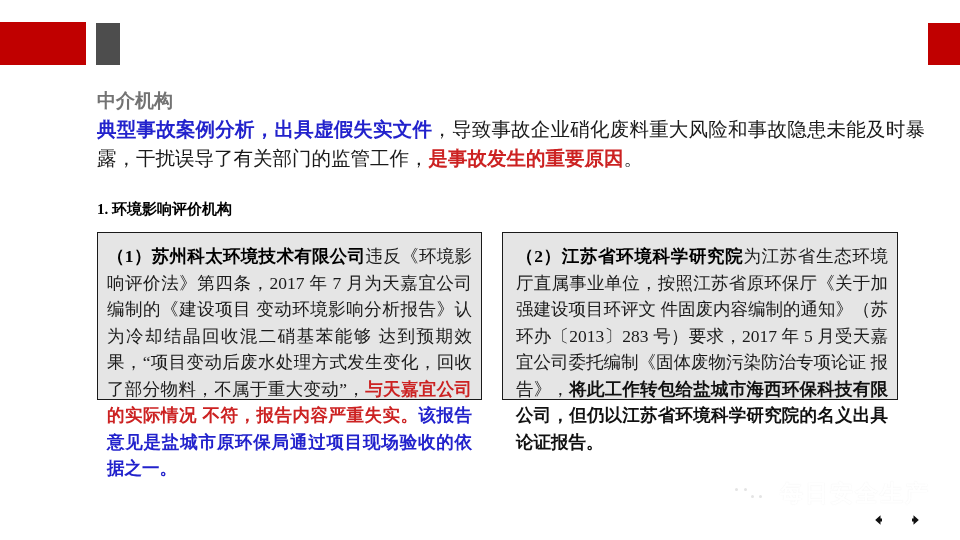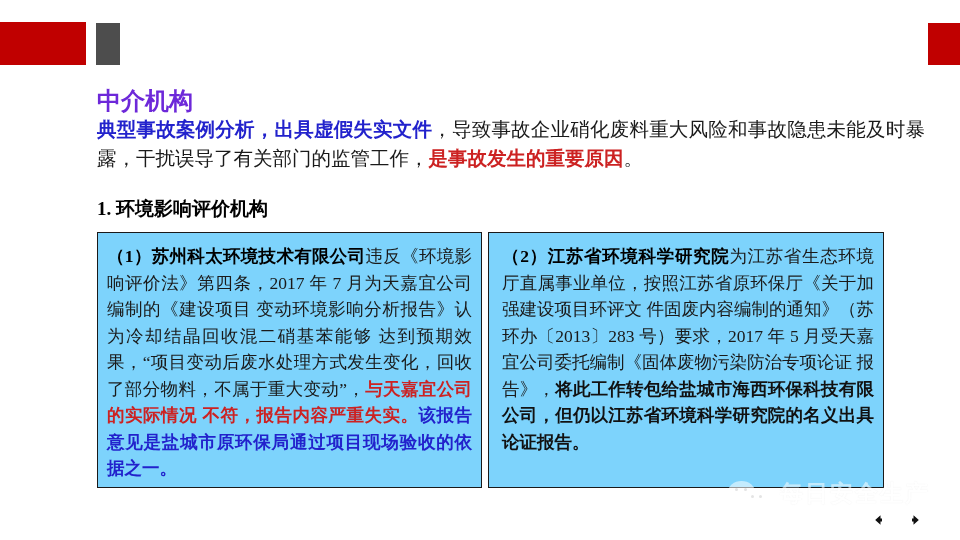--- a/index.html
+++ b/index.html
@@ -59,23 +59,23 @@
   
   .intro {
     position: absolute;
     left: 97px;
     top: 88px;
     width: 828px;
   }
   .intro-heading {
     font-family: "Liberation Sans", "DejaVu Sans", sans-serif;
     font-weight: bold;
-    font-size: 24px;
+    font-size: 19px;
     line-height: 26px;
-    color: #6d28d9;
+    color: #737373;
   }
   .intro-body {
     font-size: 19.5px;
     line-height: 29px;
     color: #1a1a1a;
     text-align: justify;
     margin-top: 1px;
   }
   .em-blue {
     color: #2222cc;
@@ -89,37 +89,37 @@
     margin-top: 44px;
   }
 
   
   .section-heading {
     position: absolute;
     left: 97px;
     top: 196px;
     font-family: "Liberation Serif", "DejaVu Serif", serif;
     font-weight: bold;
-    font-size: 19px;
+    font-size: 15px;
     line-height: 26px;
     color: #000000;
   }
 
   
   .box {
     position: absolute;
     top: 232px;
-    height: 256px;
+    height: 168px;
     border: 1.6px solid #1a1a1a;
     box-sizing: border-box;
-    background: #7dd3fc;
+    background: #e5e5e5;
     padding: 10px 9px 8px 9px;
   }
   .box-left  { left: 97px;  width: 385px; }
-  .box-right { left: 488px; width: 396px; padding-left: 13px; }
+  .box-right { left: 502px; width: 396px; padding-left: 13px; }
 
   .box-text {
     font-size: 17.5px;
     line-height: 26.5px;
     color: #1a1a1a;
     text-align: justify;
     text-justify: inter-ideograph;
   }
   .lead-bold {
     font-weight: bold;

